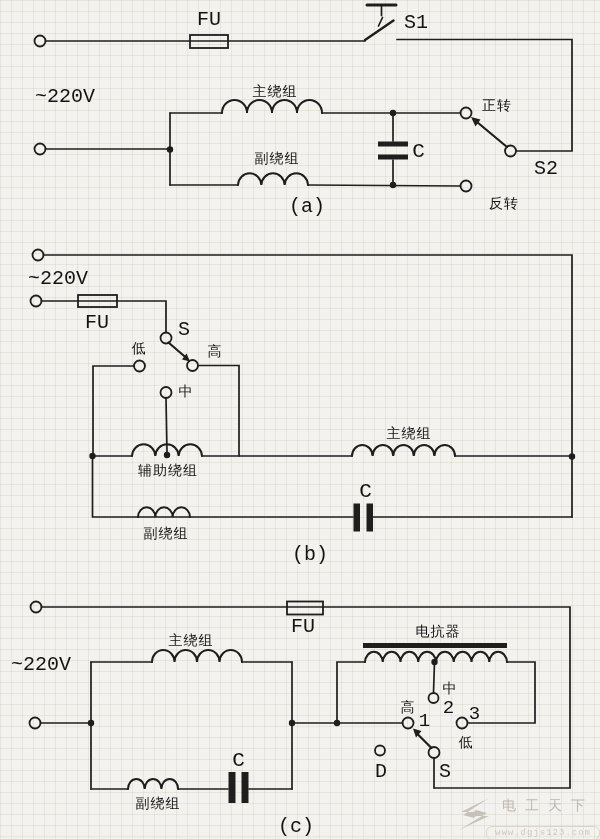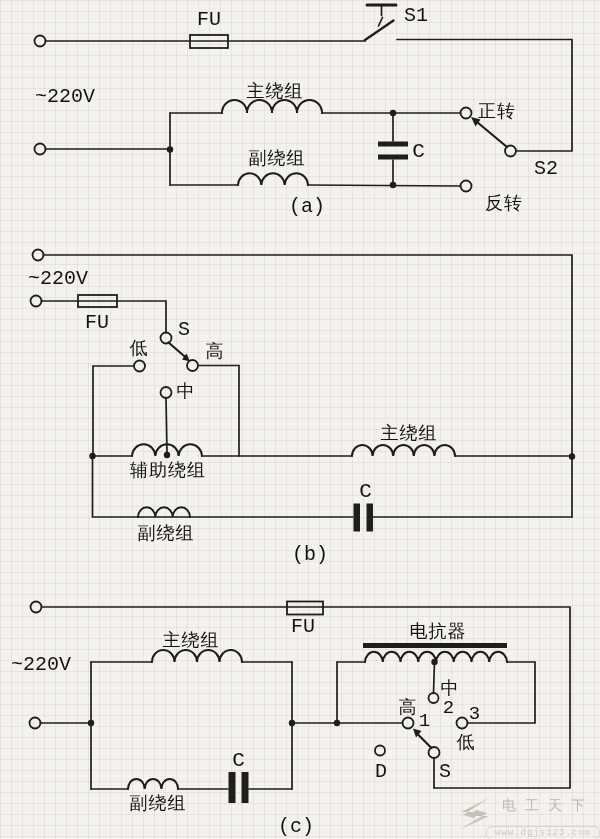--- a/index.html
+++ b/index.html
@@ -10,21 +10,21 @@
       linear-gradient(rgba(203,198,188,.30) 1px, transparent 1px),
       linear-gradient(90deg, rgba(203,198,188,.30) 1px, transparent 1px);
     background-size:11px 11px;
     font-family:Liberation Mono, monospace;
     color:#1f1e1c;
   }
   svg.wires{position:absolute;left:0;top:0;}
   .lbl{
     position:absolute;transform:translate(-50%,-50%);
     white-space:nowrap;line-height:1;color:#141312;
-    font-size:18px;letter-spacing:1px;
+    font-size:14px;letter-spacing:1px;
   }
   .latin{font-size:20px;letter-spacing:0;}
   .cap{font-size:20px;letter-spacing:0;}
   .cletter{font-size:21px;}
   .small-num{font-size:19px;}
   .wm-brand{
     position:absolute;transform:translate(-50%,-50%);
     color:#bdb8af;font-size:14px;letter-spacing:9px;white-space:nowrap;
   }
   .wm-url{
@@ -170,26 +170,26 @@
       <circle cx="35" cy="723" r="5.5" stroke-width="1.8"></circle>
     </g>
 
     <g stroke="none" fill="#c7c2b9">
       <polygon points="489,798 461,812 480,812 474,818 463,815"></polygon>
       <polygon points="459,830 489,816 470,816 476,810 487,813"></polygon>
     </g>
   </svg>
 
   <div class="lbl latin" style="left:209px;top:20px;">FU</div>
-  <div class="lbl latin" style="left:416px;top:16px;">S1</div>
+  <div class="lbl latin" style="left:416px;top:23px;">S1</div>
   <div class="lbl latin" style="left:65px;top:97px;">~220V</div>
   <div class="lbl" style="left:275px;top:92px;">主绕组</div>
   <div class="lbl" style="left:277px;top:159px;">副绕组</div>
   <div class="lbl cletter" style="left:419px;top:151px;">C</div>
-  <div class="lbl" style="left:497px;top:112px;">正转</div>
+  <div class="lbl" style="left:497px;top:106px;">正转</div>
   <div class="lbl" style="left:480px;top:204px;margin-left:24px;">反转</div>
   <div class="lbl latin" style="left:546px;top:169px;">S2</div>
   <div class="lbl cap" style="left:307px;top:207px;">(a)</div>
 
   <div class="lbl latin" style="left:58px;top:279px;">~220V</div>
   <div class="lbl latin" style="left:97px;top:323px;">FU</div>
   <div class="lbl latin" style="left:184px;top:330px;">S</div>
   <div class="lbl" style="left:139px;top:349px;">低</div>
   <div class="lbl" style="left:215px;top:352px;">高</div>
   <div class="lbl" style="left:186px;top:392px;">中</div>

